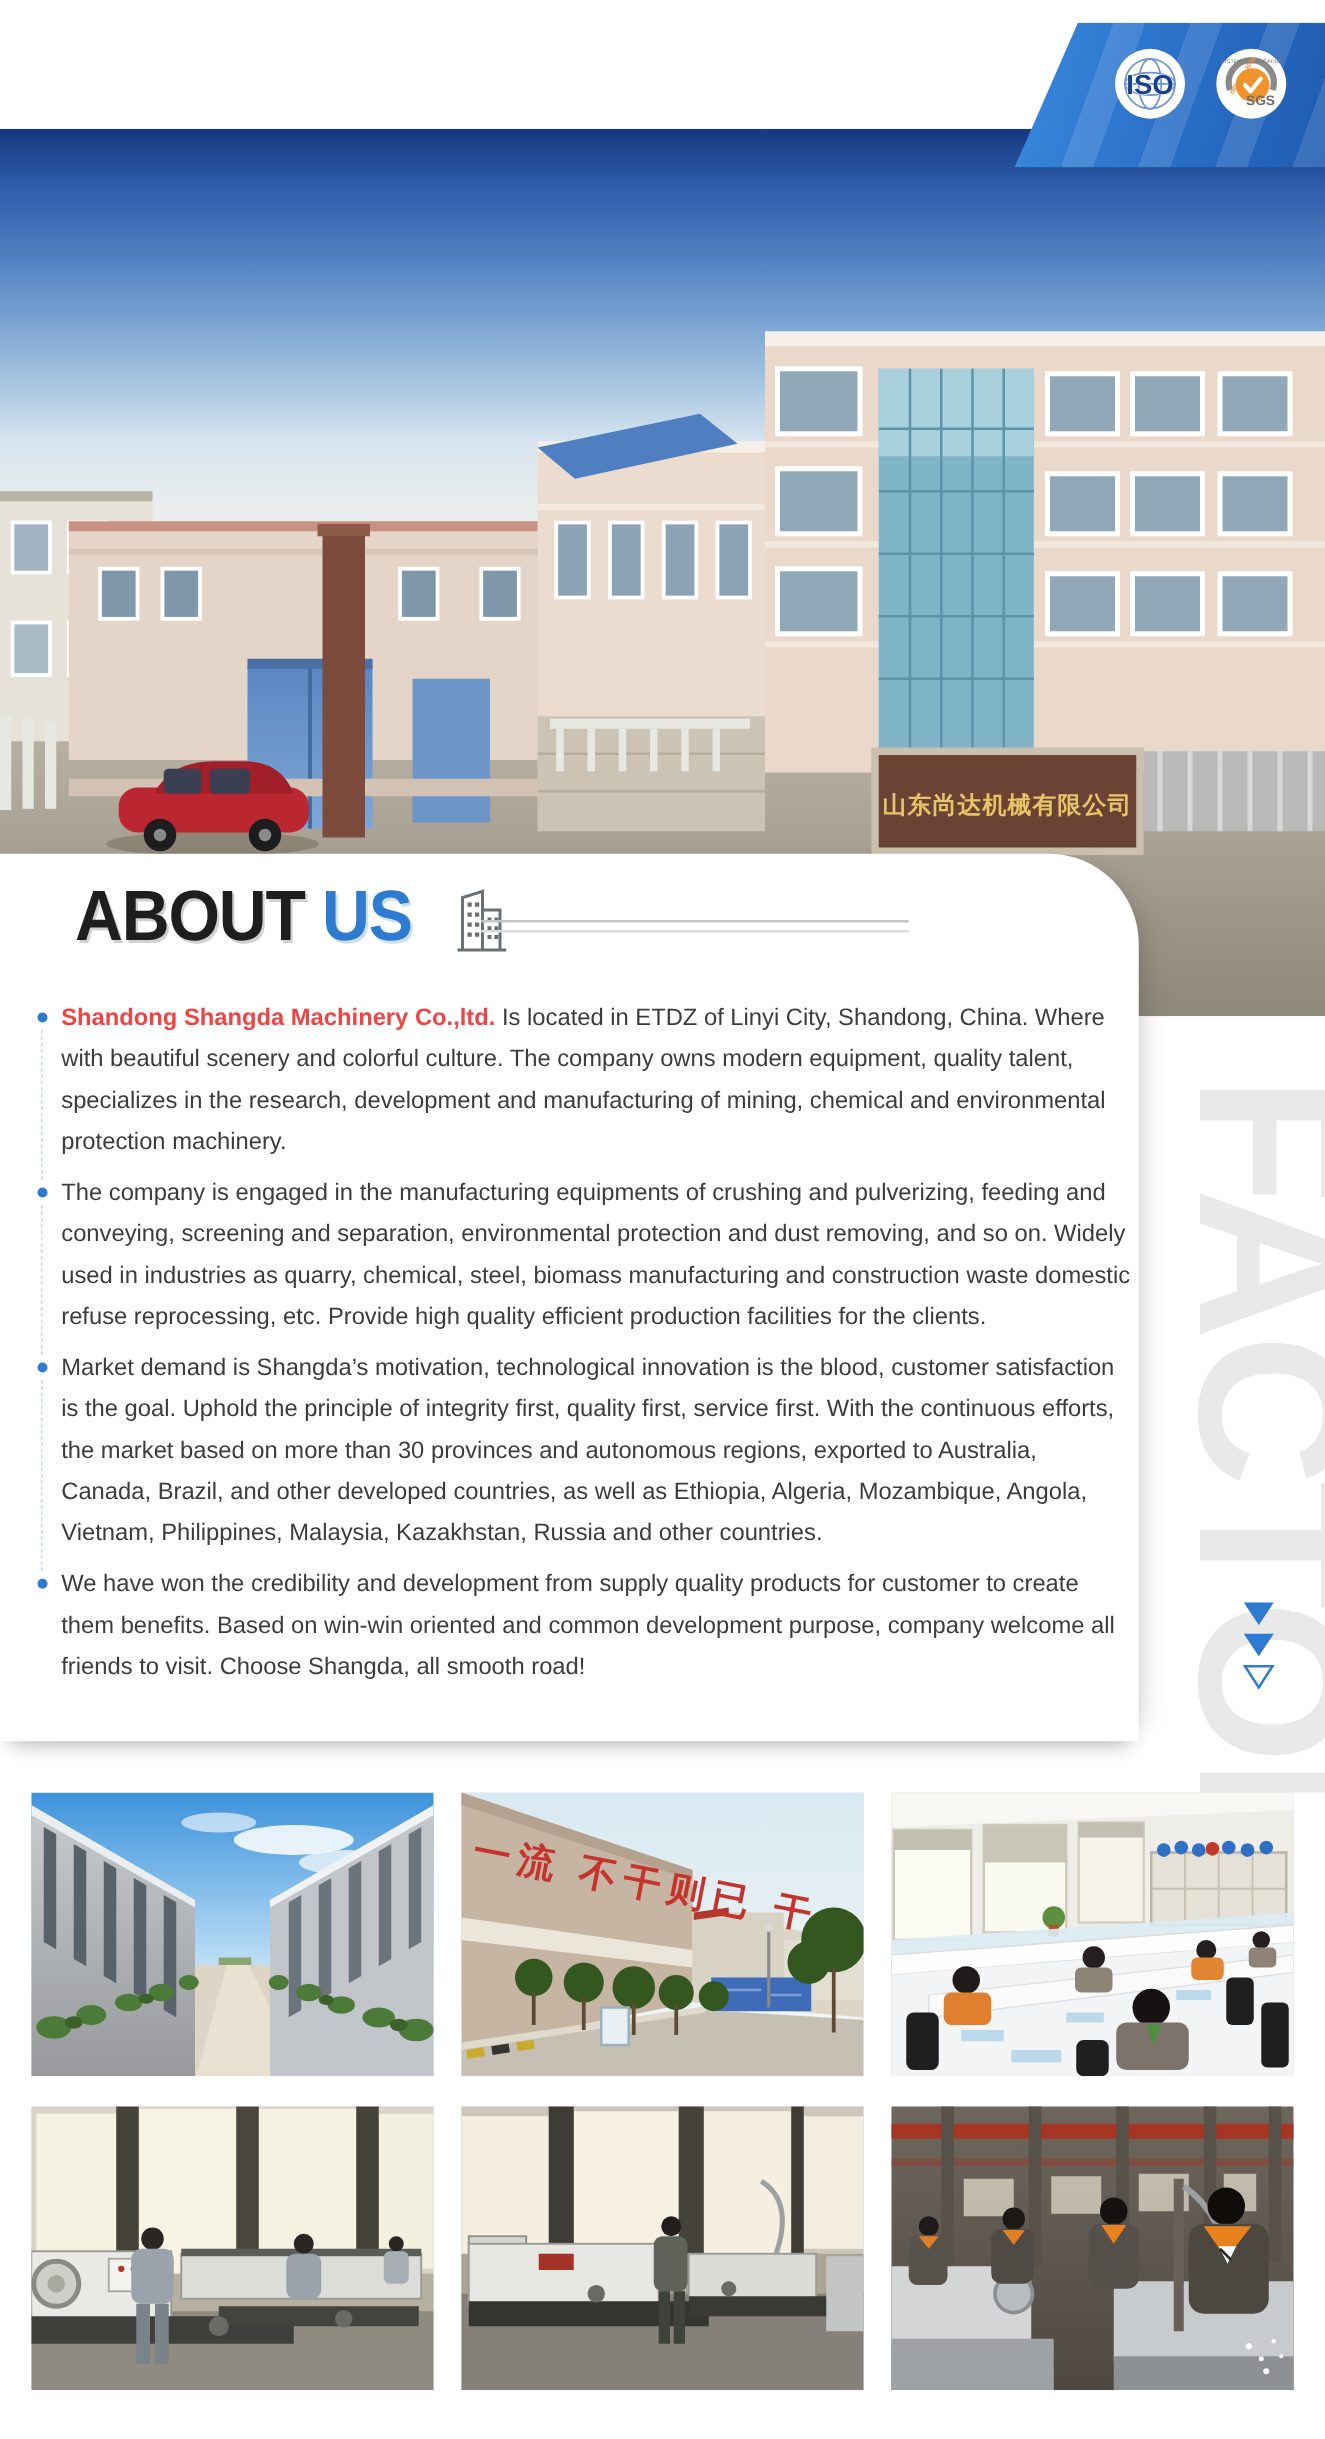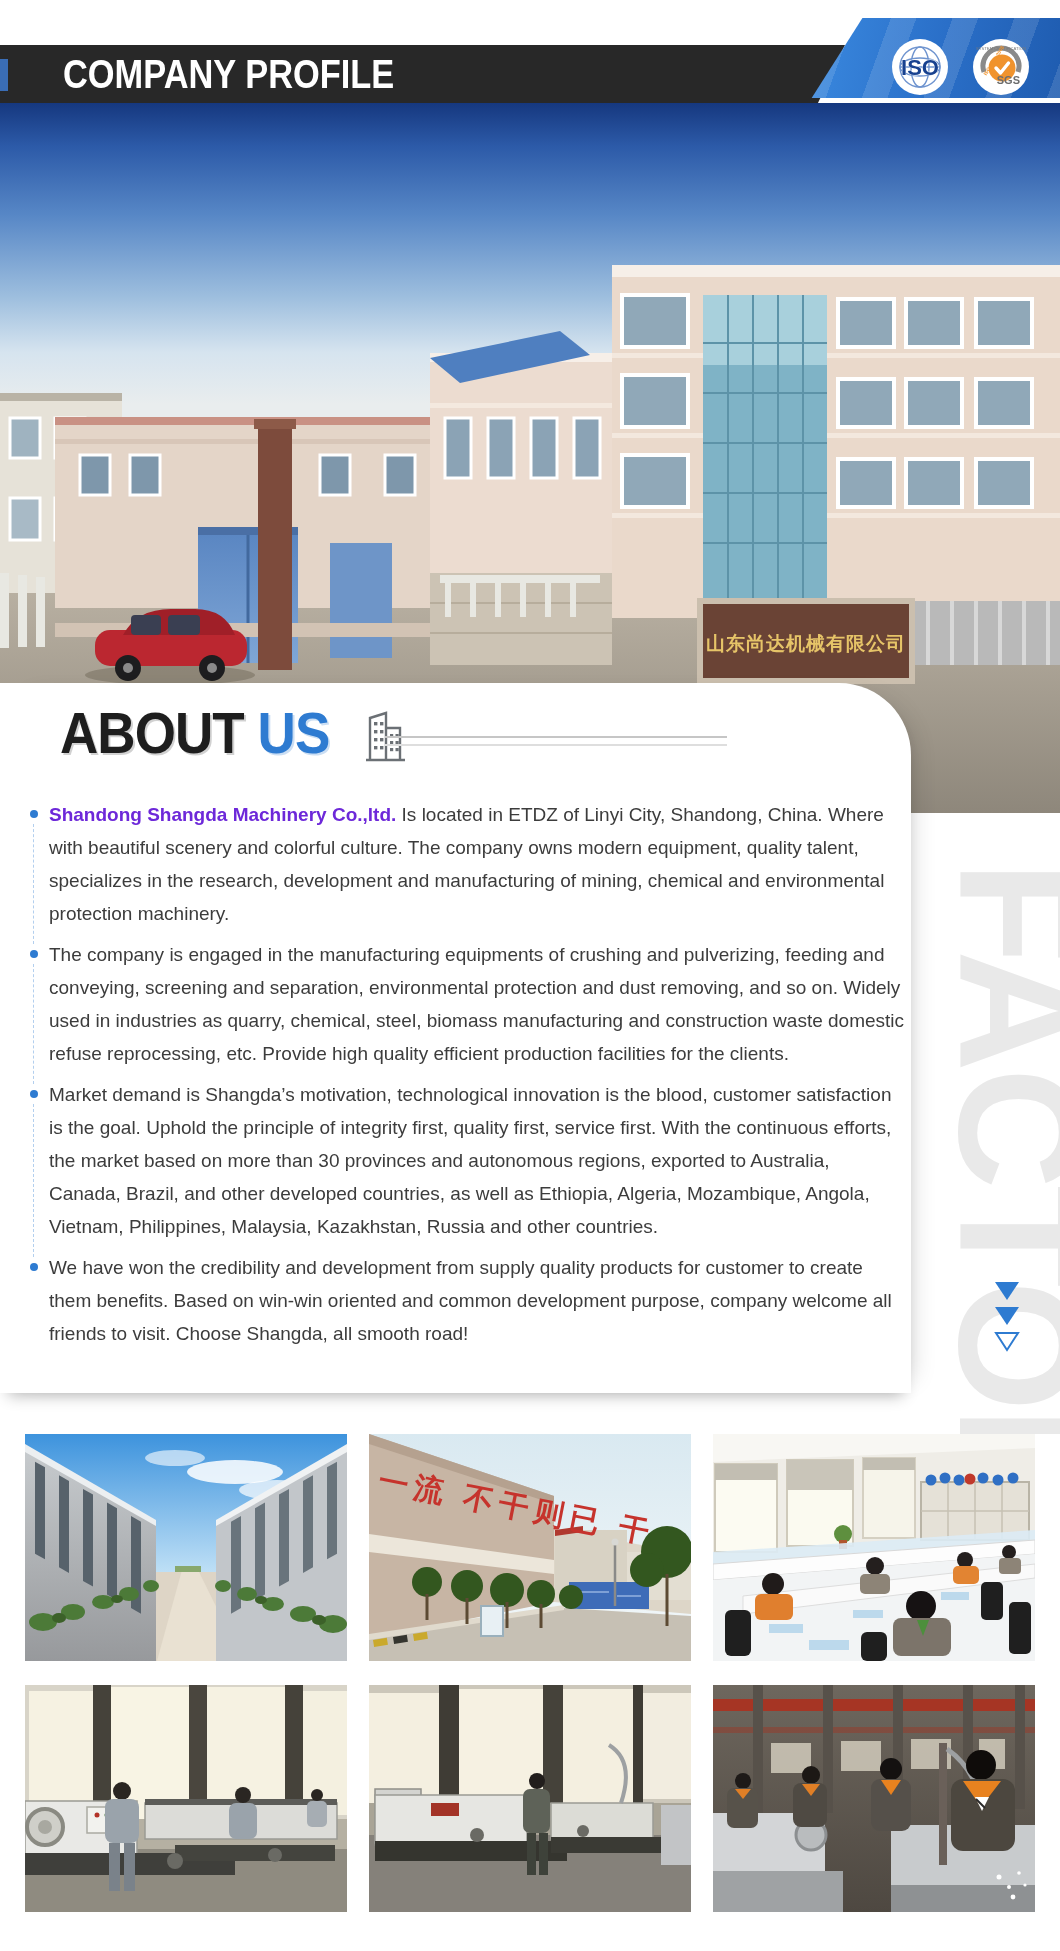--- a/index.html
+++ b/index.html
@@ -5,21 +5,21 @@
   html,body{margin:0;padding:0;background:#ffffff;}
   .page{position:relative;width:1060px;height:1951px;background:#fff;overflow:hidden;
         font-family:"Liberation Sans",sans-serif;}
 
   
   .banner{position:absolute;left:0;top:45px;width:845px;height:58px;background:#282828;
           clip-path:polygon(0 0,100% 0,96.8% 100%,0 100%);z-index:6;}
   .banner-accent{position:absolute;left:0;top:14px;width:8px;height:32px;background:#3a6db5;}
   .banner-title{position:absolute;left:63px;top:7px;color:#ffffff;font-size:40px;font-weight:bold;
           letter-spacing:0px;transform:scaleX(.86);transform-origin:left center;white-space:nowrap;}
-  .badge-panel{position:absolute;left:793px;top:18px;width:267px;height:80px;z-index:7;
+  .badge-panel{position:absolute;left:793px;top:18px;width:267px;height:116px;z-index:7;
           background:linear-gradient(100deg,#3c8ce2 0%,#2a6fc8 55%,#1f5cb0 100%);
           clip-path:polygon(26% 0,100% 0,100% 100%,7% 100%);}
   .badge-panel .stripes{position:absolute;inset:0;
           background:repeating-linear-gradient(110deg,rgba(255,255,255,0) 0 34px,rgba(255,255,255,.12) 34px 58px);}
   .badge{position:absolute;top:20px;width:58px;height:58px;}
   .badge.iso{left:98px;} .badge.sgs{left:179px;}
 
   
   .hero{position:absolute;left:0;top:103px;width:1060px;height:710px;z-index:1;}
 
@@ -37,44 +37,40 @@
   .head-rule .l1{height:2px;background:#c6c6c6;margin-bottom:6px;}
   .head-rule .l2{height:2px;background:#dedede;}
 
   .bullets{position:absolute;left:30px;top:798px;width:876px;z-index:5;}
   .bullet{position:relative;padding-left:19px;font-size:19px;line-height:33px;color:#3c3c3c;
           margin-bottom:8px;}
   .bullet .dot{position:absolute;left:0;top:12px;width:8px;height:8px;border-radius:50%;
           background:#2e7bd1;z-index:2;}
   .bullet:not(:last-child)::after{content:"";position:absolute;left:3px;top:26px;bottom:-14px;
           border-left:1px dashed #b3cfee;}
-  .lead{font-weight:bold;color:#6d28d9;}
+  .lead{font-weight:bold;color:#ef4444;}
 
   
   .watermark-clip{position:absolute;left:890px;top:815px;width:170px;height:619px;overflow:hidden;z-index:2;}
   .watermark{position:absolute;left:212px;top:46px;transform:rotate(90deg);transform-origin:0 0;
           font-size:168px;line-height:1;font-weight:bold;color:#e9e9e9;white-space:nowrap;
           letter-spacing:-4px;}
   .down-arrows{position:absolute;left:992px;top:1280px;z-index:6;}
 
   
   .gallery-cell{position:absolute;width:322px;height:227px;z-index:3;overflow:hidden;background:#dfe3e6;}
   .cell-r1{top:1434px;} .cell-r2{top:1685px;}
   .cell-c1{left:25px;} .cell-c2{left:369px;} .cell-c3{left:713px;}
   .gallery-cell svg{display:block;}
 </style>
 </head>
 <body>
 
 <div class="page">
 
-  <div class="banner">
-    <div class="banner-accent"></div>
-    <div class="banner-title">COMPANY PROFILE</div>
-  </div>
 
   <div class="badge-panel">
     <div class="stripes"></div>
 
     <svg class="badge iso" viewBox="0 0 58 58">
       <circle cx="29" cy="29" r="28" fill="#ffffff"></circle>
       <g stroke="#6f94cf" stroke-width="1.4" fill="none">
         <circle cx="29" cy="29" r="20"></circle>
         <ellipse cx="29" cy="29" rx="9" ry="20"></ellipse>
         <ellipse cx="29" cy="29" rx="20" ry="9"></ellipse>

